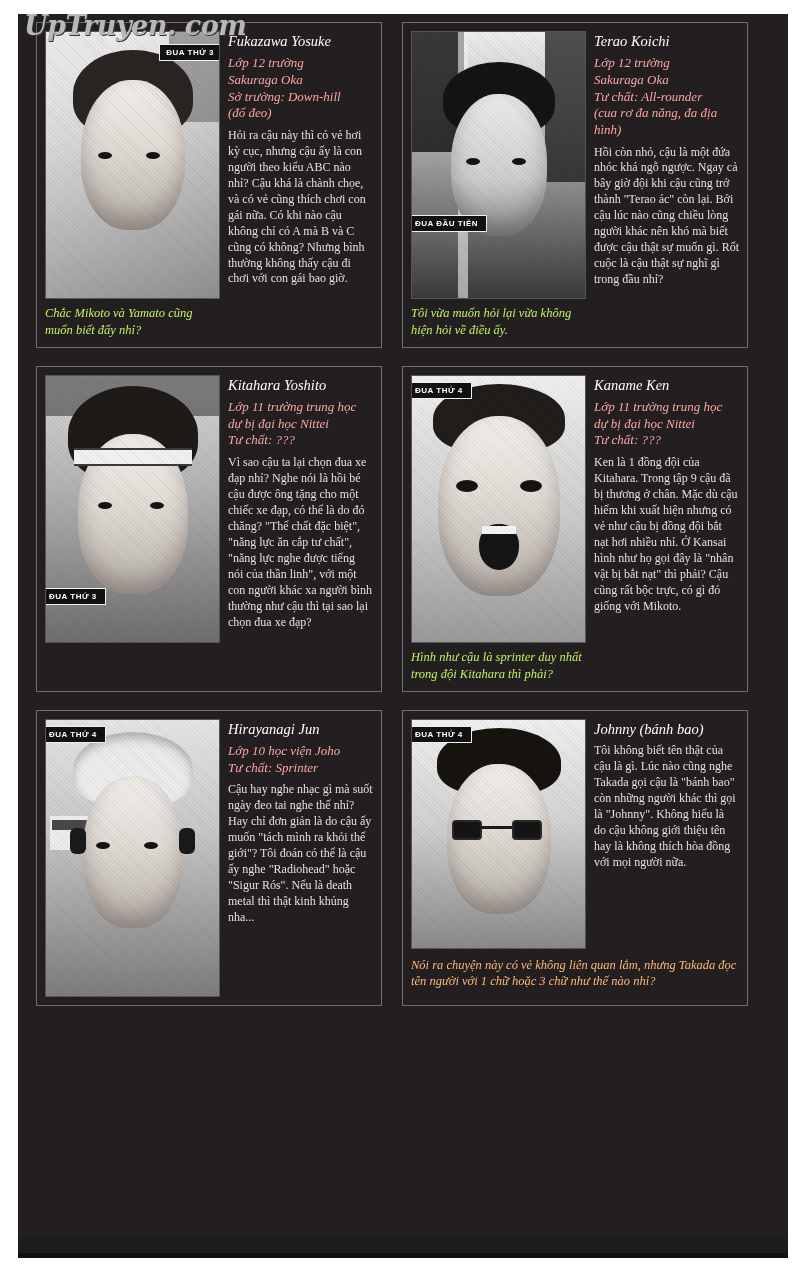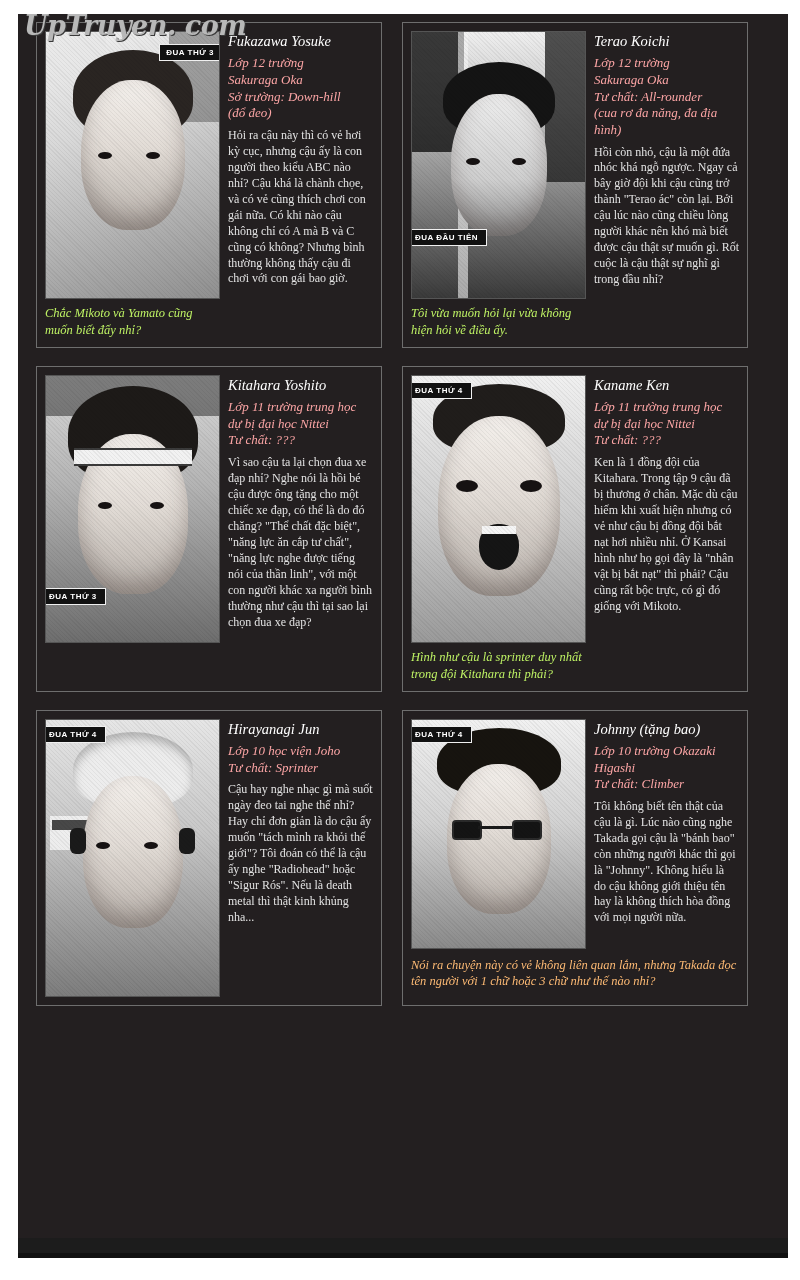--- a/index.html
+++ b/index.html
@@ -283,21 +283,21 @@
             <div class="bg-blocks">
               <i style="left:0;top:0;width:52px;height:120px;background:rgba(25,25,25,0.85)"></i>
               <i style="right:0;top:0;width:40px;height:150px;background:rgba(25,25,25,0.75)"></i>
               <i style="left:46px;top:0;width:10px;height:268px;background:rgba(245,245,245,0.6)"></i>
             </div>
             <div class="hair" style="width:112px;height:74px;top:30px;background:#141414"></div>
             <div class="face" style="width:96px;height:142px;top:62px;background:linear-gradient(180deg,#ededed 0%,#cfcfcf 60%,#8d8d8d 100%)"></div>
             <div class="eye" style="left:54px;top:126px"></div>
             <div class="eye" style="left:100px;top:126px"></div>
             <div class="grain"></div>
-            <div class="tag" style="left:-4px;top:197px">ĐUA ĐẦU TIÊN</div>
+            <div class="tag" style="left:-4px;top:183px">ĐUA ĐẦU TIÊN</div>
           </div>
           <div class="caption">Tôi vừa muốn hỏi lại vừa không hiện hỏi về điều ấy.</div>
         </div>
         <div class="text-col">
           <div class="name">Terao Koichi</div>
           <div class="stats">Lớp 12 trường
 Sakuraga Oka
 Tư chất: All-rounder
 (cua rơ đa năng, đa địa hình)</div>
           <div class="body-text">Hồi còn nhỏ, cậu là một đứa nhóc khá ngỗ ngược. Ngay cả bây giờ đội khi cậu cũng trở thành "Terao ác" còn lại. Bởi cậu lúc nào cũng chiều lòng người khác nên khó mà biết được cậu thật sự muốn gì. Rốt cuộc là cậu thật sự nghĩ gì trong đầu nhỉ?</div>
@@ -392,23 +392,21 @@
             <div class="hair" style="width:124px;height:68px;top:8px;background:#17140f"></div>
             <div class="face" style="width:104px;height:150px;top:44px"></div>
             <div class="shade" style="left:40px;top:100px"></div>
             <div class="shade" style="left:100px;top:100px"></div>
             <div style="position:absolute;left:66px;top:106px;width:34px;height:3px;background:#1a1a1a"></div>
             <div class="grain"></div>
             <div class="tag" style="left:-4px;top:6px">ĐUA THỨ 4</div>
           </div>
         </div>
         <div class="text-col">
-          <div class="name">Johnny (tặng bao)</div>
-          <div class="stats">Lớp 10 trường Okazaki Higashi
-Tư chất: Climber</div>
+          <div class="name">Johnny (bánh bao)</div>
           <div class="body-text">Tôi không biết tên thật của cậu là gì. Lúc nào cũng nghe Takada gọi cậu là "bánh bao" còn những người khác thì gọi là "Johnny". Không hiểu là do cậu không giới thiệu tên hay là không thích hòa đồng với mọi người nữa.</div>
         </div>
       </div>
       <div class="caption-wide">Nói ra chuyện này có vẻ không liên quan lắm, nhưng Takada đọc tên người với 1 chữ hoặc 3 chữ như thế nào nhỉ?</div>
     </div>
 
   </div>
 </div>
 
 </body></html>

